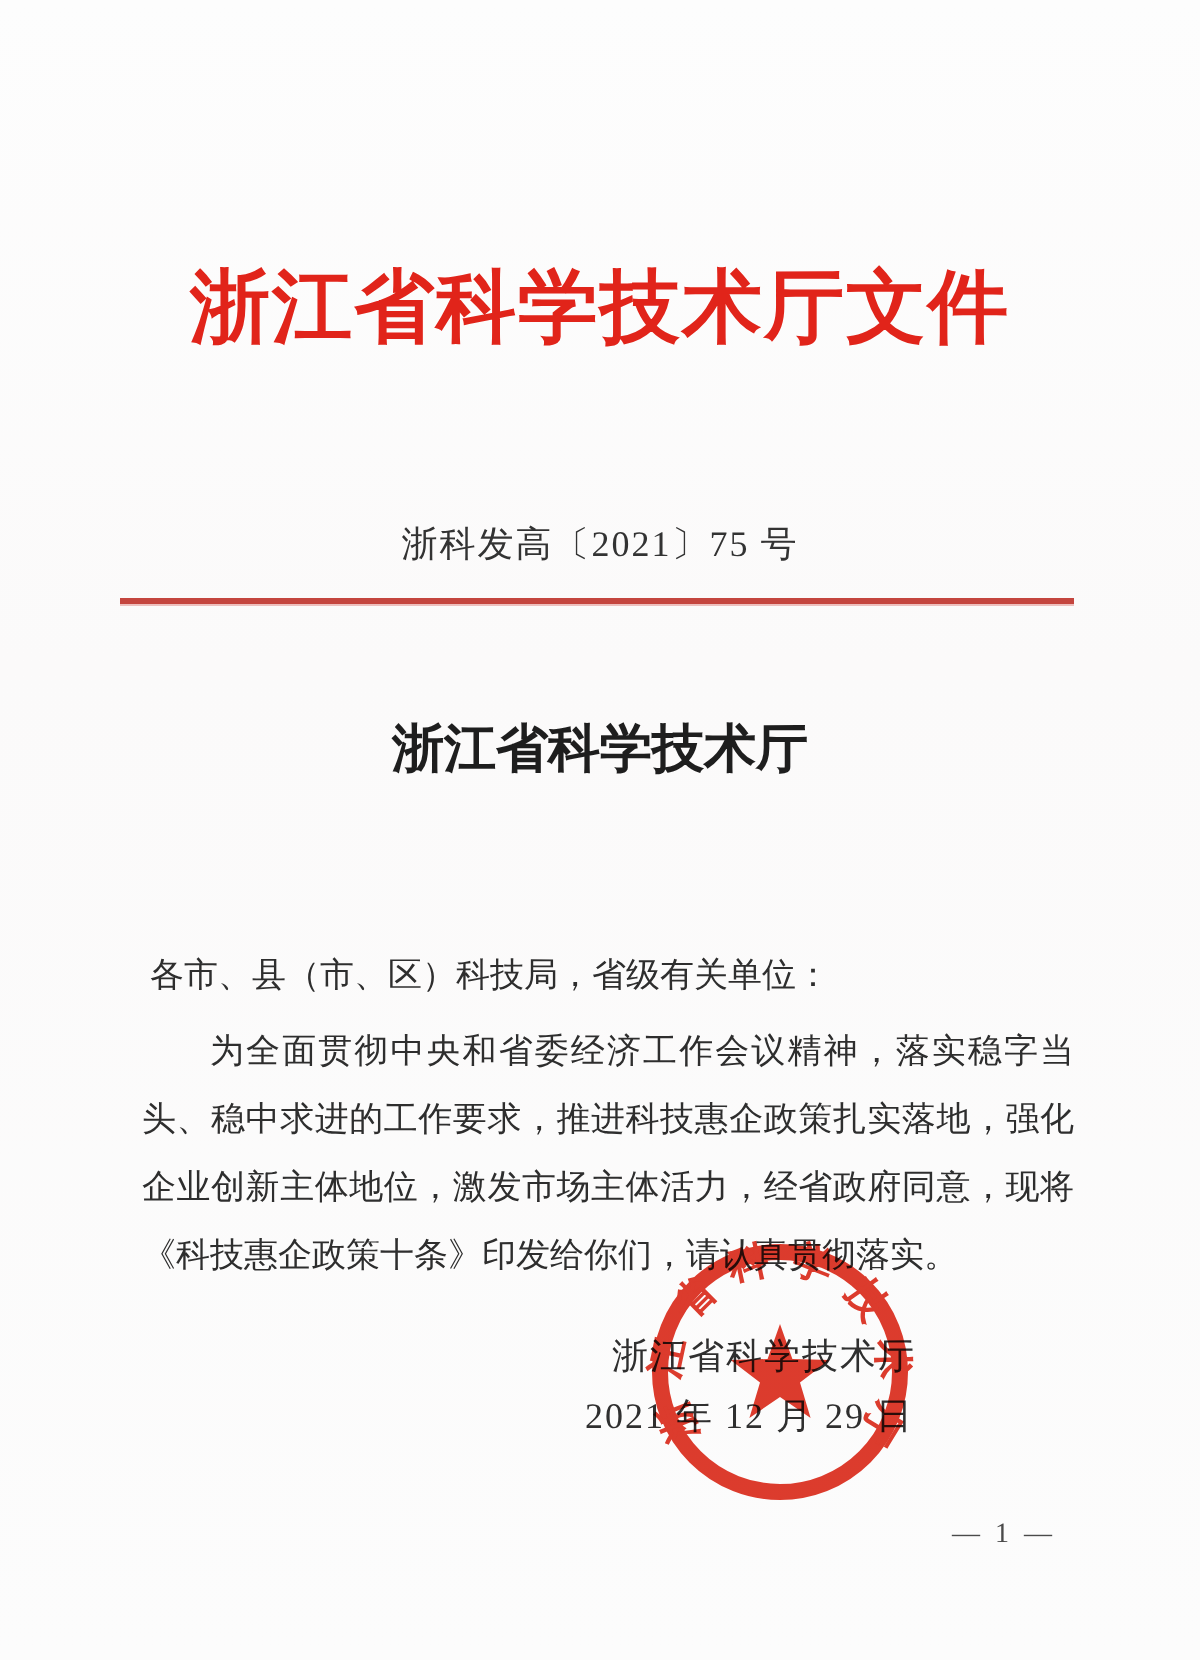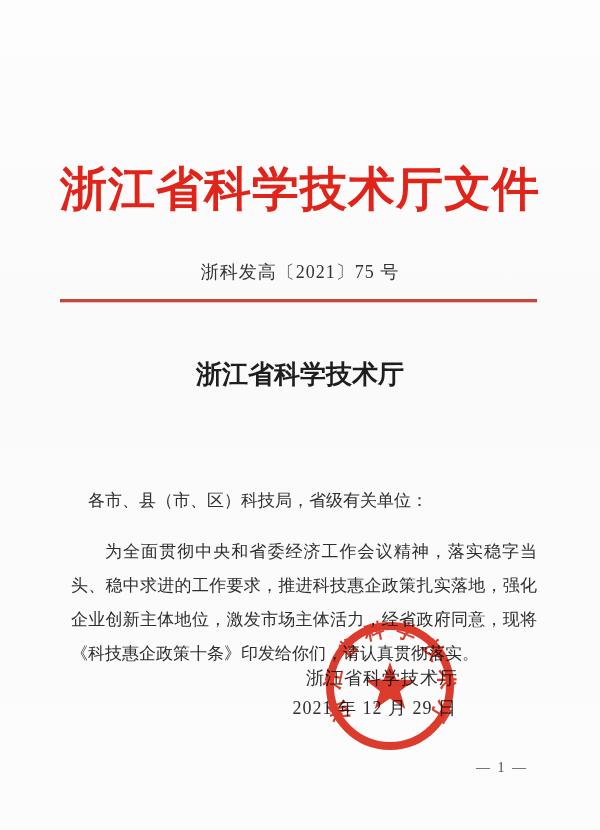--- a/index.html
+++ b/index.html
@@ -16,26 +16,25 @@
   }
   .page{
     position:relative;
     width:600px;height:830px;
     background:linear-gradient(180deg,#fdfdfd 0%,#fbfafa 40%,#fcfcfc 100%);
     overflow:hidden;
   }
   .header-title{
     position:absolute;top:128px;left:0;width:600px;
     text-align:center;
-    font-size:47px;font-weight:bold;
+    font-size:40px;font-weight:bold;
     color:var(--header-red);
     letter-spacing:1px;
     line-height:52px;
     white-space:nowrap;
-    margin-top:35px;
   }
   .doc-number{
     position:absolute;top:260px;left:0;width:600px;
     text-align:center;
     font-size:18px;color:#333;
     letter-spacing:1px;
   }
   .red-rule{
     position:absolute;top:299px;left:60px;width:477px;height:3px;
     background:var(--rule-red);
@@ -47,21 +46,21 @@
     font-size:26px;font-weight:bold;color:#1e1e1e;
     line-height:39px;
   }
   .body-block{
     position:absolute;top:467px;left:71px;width:466px;
     font-size:17px;line-height:34px;
     color:var(--text);
     text-align:justify;
   }
   .para{text-indent:2em;margin:0;}
-  .salutation{margin:17px;}
+  .salutation{margin:4px;}
   .signer{
     position:absolute;top:666px;right:142px;
     font-size:18px;color:#2f2f2f;letter-spacing:1px;
     white-space:nowrap;
   }
   .sig-date{
     position:absolute;top:696px;right:143px;
     font-size:18px;color:#2f2f2f;letter-spacing:1px;
     white-space:nowrap;
   }

